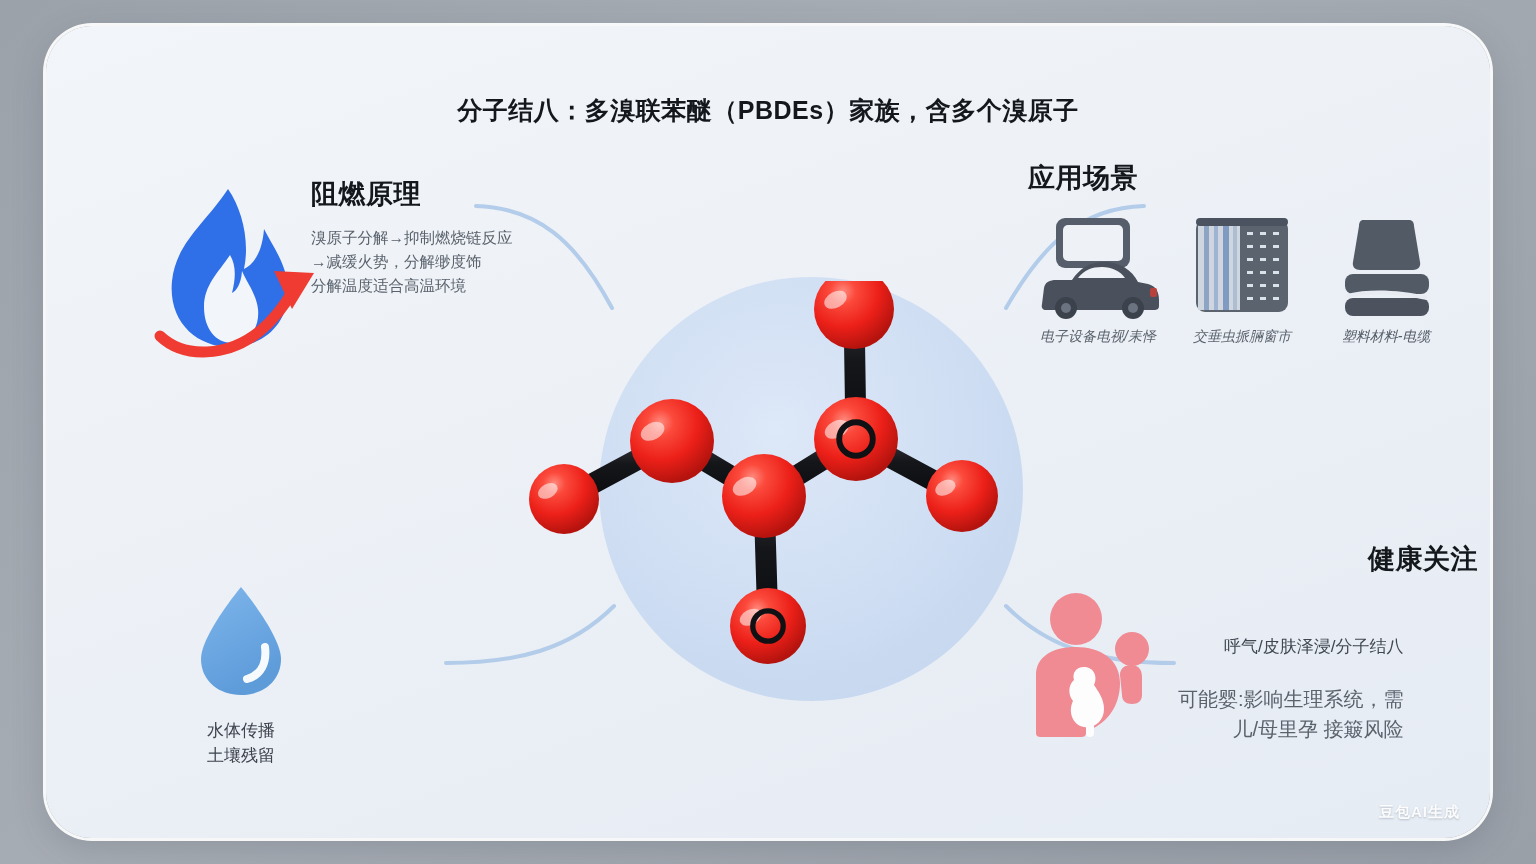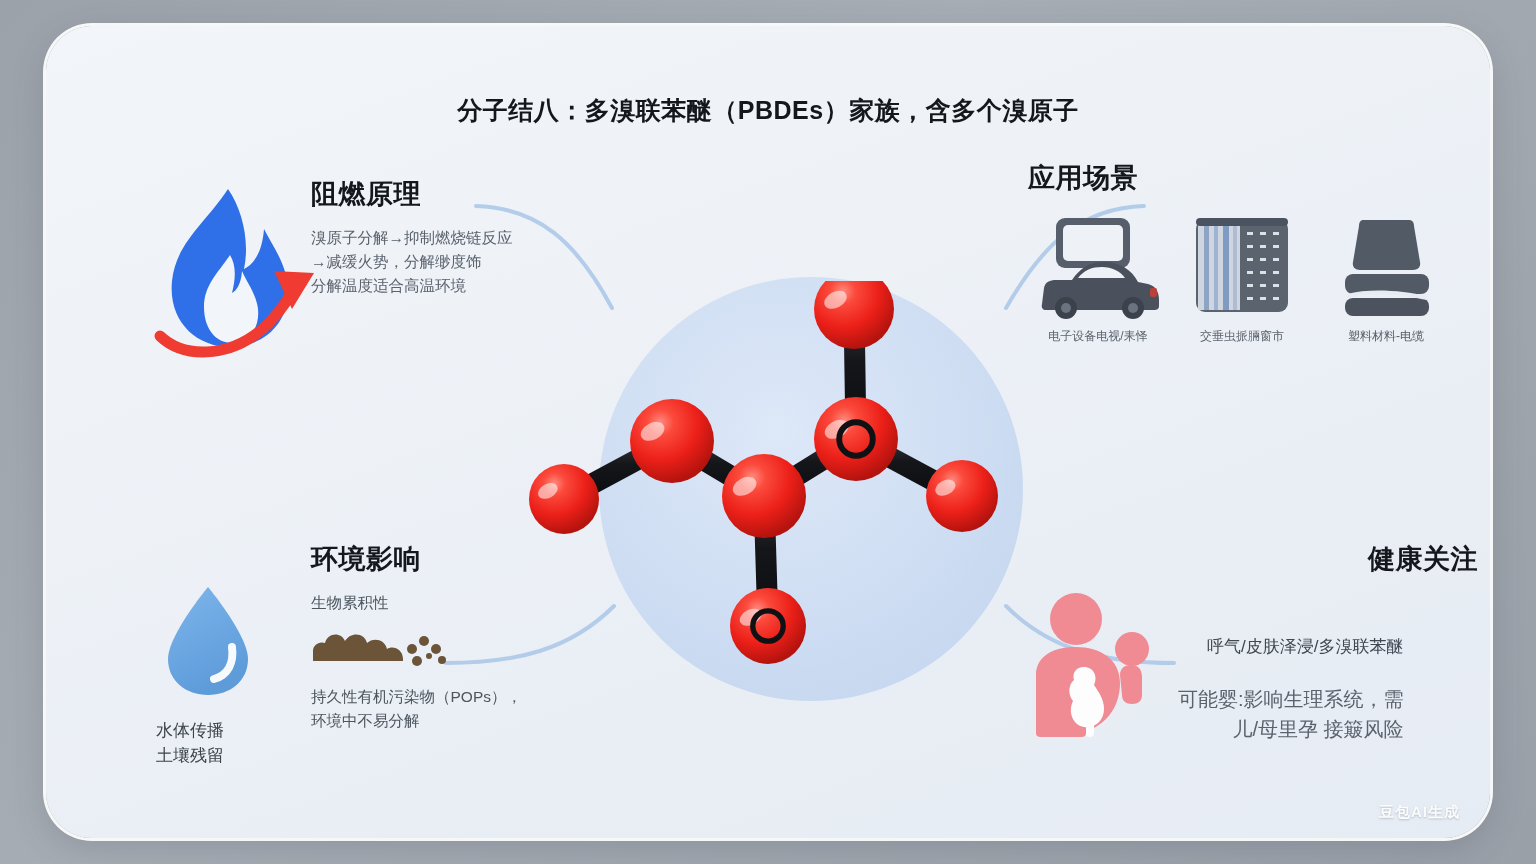--- a/index.html
+++ b/index.html
@@ -120,41 +120,42 @@
     text-align: center;
   }
   .app-item .glyph {
     height: 110px;
     display: flex;
     align-items: flex-end;
     justify-content: center;
   }
   .app-item .cap {
     margin-top: 8px;
-    font-size: 12px;
+    font-size: 14px;
     color: #545c66;
     white-space: nowrap;
+    font-style: italic;
   }
   .app-item .cap.garbled {
     color: #5b636d;
   }
 
   
   #q-env { left: 265px; top: 515px; width: 330px; }
   #soil-icon {
     margin: 10px 0 14px 0;
     width: 140px;
     height: 42px;
   }
   #drop-block {
     position: absolute;
     left: 110px;
     top: 555px;
     width: 170px;
-    text-align: left;
+    text-align: center;
   }
   #drop-block .cap {
     margin-top: 14px;
     font-size: 17px;
     line-height: 1.45;
     color: #3d444d;
     white-space: pre-line;
   }
 
   
@@ -361,40 +362,20 @@
               <rect x="14" y="86" width="84" height="18" rx="8" fill="#4c535f"></rect>
               <path d="M 16 82 C 38 76, 70 78, 96 84 L 96 88 C 70 82, 38 80, 16 86 Z" fill="#e8ecf2"></path>
             </svg>
           </div>
           <div class="cap">塑料材料-电缆</div>
         </div>
 
       </div>
     </div>
 
-    <div class="quad" id="q-env">
-      <div class="quad-heading">环境影响</div>
-      <div class="quad-body">生物累积性</div>
-
-      <svg id="soil-icon" viewBox="0 0 140 42">
-        <g fill="#6b5438">
-          <path d="M 2 36 L 2 26 C 2 20, 8 16, 14 18 C 16 8, 30 6, 34 16 C 40 6, 54 8, 56 18
-                   C 62 12, 74 14, 76 24 C 82 20, 92 24, 92 34 L 92 36 Z"></path>
-          <circle cx="101" cy="24" r="5"></circle>
-          <circle cx="113" cy="16" r="5"></circle>
-          <circle cx="125" cy="24" r="5"></circle>
-          <circle cx="106" cy="36" r="5"></circle>
-          <circle cx="131" cy="35" r="4"></circle>
-          <circle cx="118" cy="31" r="3"></circle>
-        </g>
-      </svg>
-
-      <div class="quad-body">持久性有机污染物（POPs），
-环境中不易分解</div>
-    </div>
 
     <div id="drop-block">
       <svg width="104" height="120" viewBox="0 0 104 120">
         <defs>
           <linearGradient id="dropGrad" x1="0" y1="0" x2="0.4" y2="1">
             <stop offset="0%" stop-color="#7fb6ea"></stop>
             <stop offset="55%" stop-color="#6ca7e2"></stop>
             <stop offset="100%" stop-color="#5d9bd9"></stop>
           </linearGradient>
         </defs>
@@ -420,21 +401,21 @@
             <path d="M 92 84 C 92 78, 96 74, 103 74 C 110 74, 114 78, 114 86 L 114 104
                      C 114 110, 110 113, 104 113 C 98 113, 94 110, 94 104 Z"></path>
           </g>
           <path d="M 56 76 C 48 76, 44 82, 46 89 C 40 94, 40 104, 45 110
                    C 40 120, 44 134, 56 136 C 66 138, 76 130, 76 118
                    C 76 108, 70 100, 66 94 C 70 86, 66 76, 56 76 Z" fill="#fdfdfe"></path>
           <rect x="58" y="124" width="8" height="22" rx="4" fill="#fdfdfe"></rect>
         </svg>
 
         <div id="health-text">
-          <div class="line1">呼气/皮肤泽浸/多溴联苯醚</div>
+          <div class="line1">呼气/皮肤泽浸/分子结八</div>
           <div class="line2">可能婴:影响生理系统，需
 儿/母里孕 接簸风险</div>
         </div>
       </div>
     </div>
 
     <div id="watermark">豆包AI生成</div>
 
   </div>
 </div>

